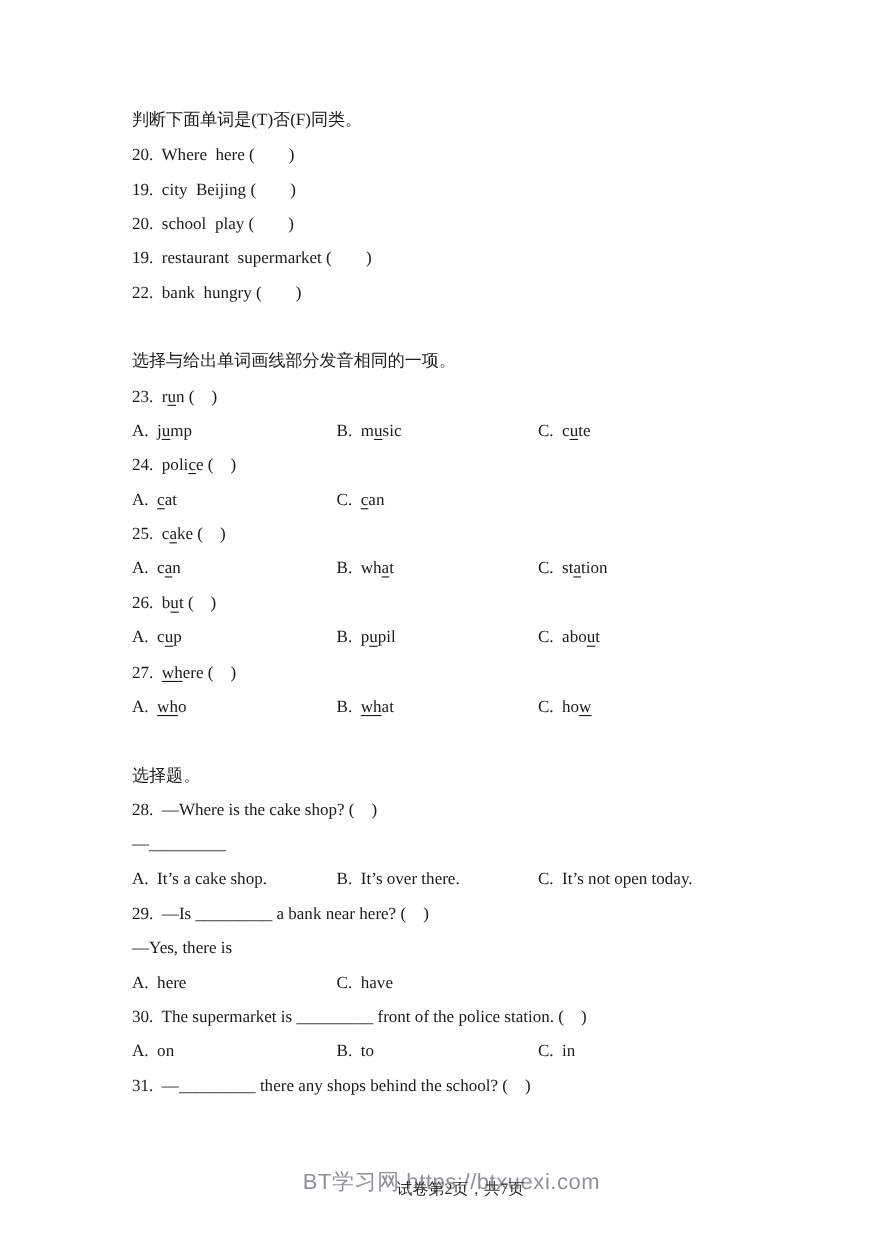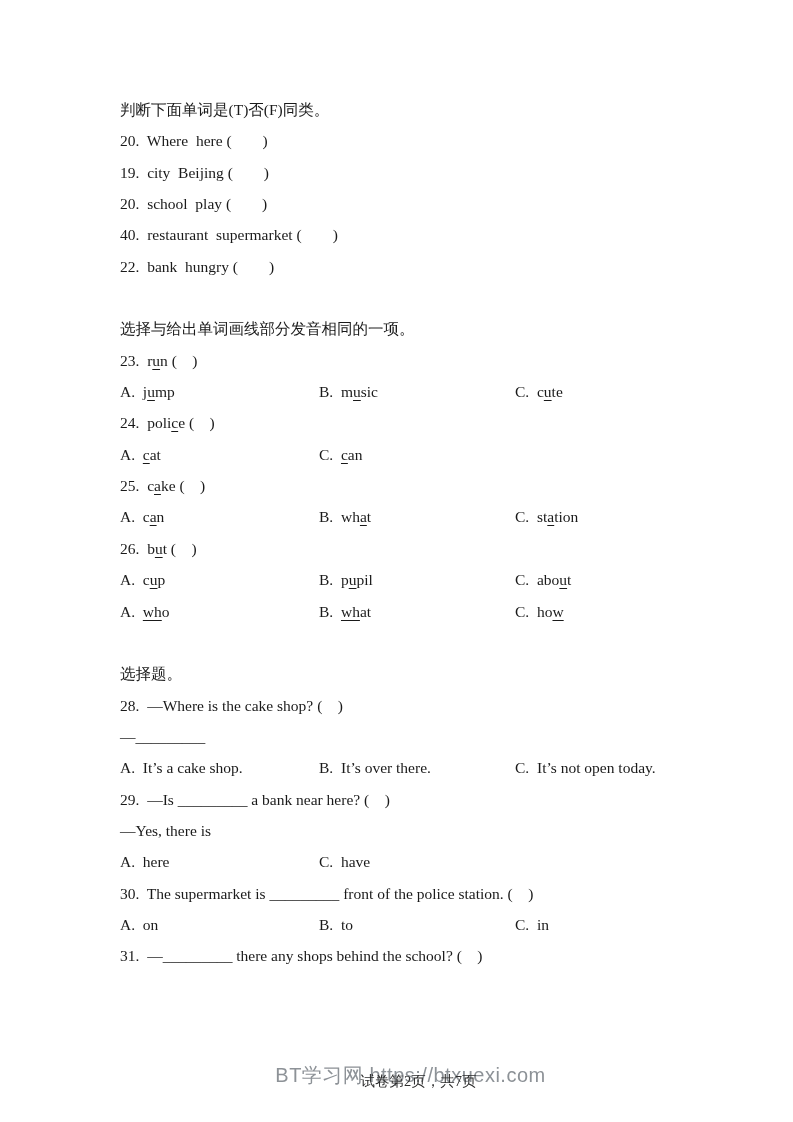--- a/index.html
+++ b/index.html
@@ -22,21 +22,20 @@
   }
   .line {
     min-height: 31.35px;
     line-height: 31.35px;
     white-space: pre-wrap;
   }
   .spacer { height: 31.35px; }
   .options {
     display: grid;
     grid-template-columns: 186px 183px auto;
-    gap: 13px;
   }
   .opt { white-space: pre-wrap; }
   u {
     text-decoration: underline;
     text-underline-offset: 3px;
     text-decoration-thickness: 1px;
   }
   .watermark {
     position: absolute;
     left: 0; right: 0;
@@ -62,21 +61,21 @@
 </head>
 <body>
 
 <div class="page">
   <div class="content">
 
     <div class="line">判断下面单词是(T)否(F)同类。</div>
     <div class="line">20.  Where  here (        )</div>
     <div class="line">19.  city  Beijing (        )</div>
     <div class="line">20.  school  play (        )</div>
-    <div class="line">40.  restaurant  supermarket (        )</div>
+    <div class="line">19.  restaurant  supermarket (        )</div>
     <div class="line">22.  bank  hungry (        )</div>
 
     <div class="spacer"></div>
 
     <div class="line">选择与给出单词画线部分发音相同的一项。</div>
 
     <div class="line">23.  r<u>u</u>n (    )</div>
     <div class="line options">
       <span class="opt">A.  j<u>u</u>mp</span>
       <span class="opt">B.  m<u>u</u>sic</span>
@@ -96,20 +95,21 @@
       <span class="opt">C.  st<u>a</u>tion</span>
     </div>
 
     <div class="line">26.  b<u>u</u>t (    )</div>
     <div class="line options">
       <span class="opt">A.  c<u>u</u>p</span>
       <span class="opt">B.  p<u>u</u>pil</span>
       <span class="opt">C.  abo<u>u</u>t</span>
     </div>
 
+    <div class="line">27.  <u>wh</u>ere (    )</div>
     <div class="line options">
       <span class="opt">A.  <u>wh</u>o</span>
       <span class="opt">B.  <u>wh</u>at</span>
       <span class="opt">C.  ho<u>w</u></span>
     </div>
 
     <div class="spacer"></div>
 
     <div class="line">选择题。</div>
 

